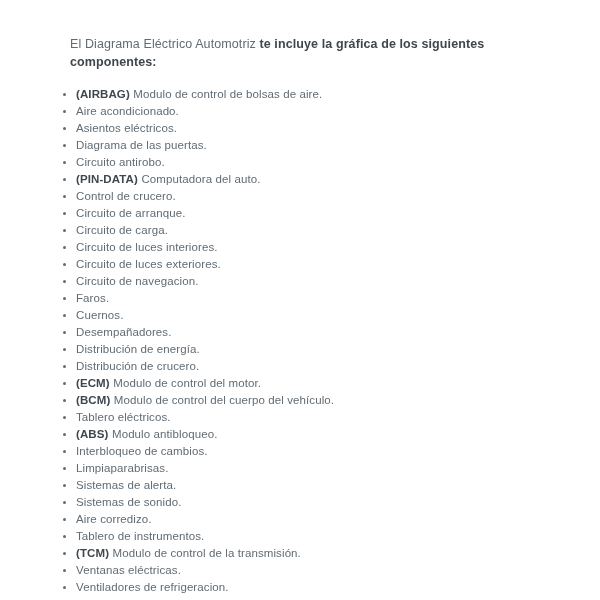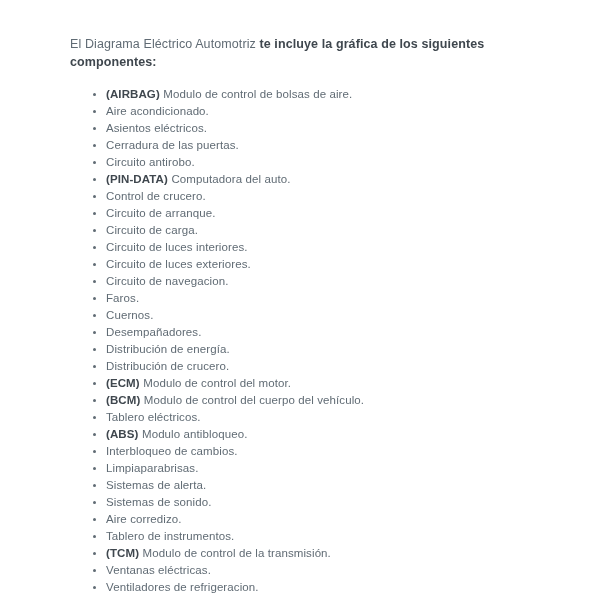--- a/index.html
+++ b/index.html
@@ -27,21 +27,21 @@
     font-weight: 400;
     color: #606b74;
     letter-spacing: 0.1px;
   }
   .title b {
     font-weight: 700;
     color: #3f474e;
   }
   ul.components {
     margin: 15px 0 0 0;
-    padding: 0 0 0 106px;
+    padding: 0 0 0 76px;
     list-style: disc outside;
   }
   ul.components li {
     font-size: 11.5px;
     line-height: 17px;
     color: #606b74;
     letter-spacing: 0.1px;
   }
   ul.components li::marker {
     color: #606b74;
@@ -60,21 +60,21 @@
 <body>
 
 <div class="page">
 
   <h1 class="title"><span>El Diagrama Eléctrico Automotriz</span> <b>te incluye la gráfica de los siguientes componentes:</b></h1>
 
   <ul class="components">
     <li><b class="abbr">(AIRBAG)</b><span>Modulo de control de bolsas de aire.</span></li>
     <li><b class="abbr"></b><span>Aire acondicionado.</span></li>
     <li><b class="abbr"></b><span>Asientos eléctricos.</span></li>
-    <li><b class="abbr"></b><span>Cerradura de las puertas.</span></li>
+    <li><b class="abbr"></b><span>Diagrama de las puertas.</span></li>
     <li><b class="abbr"></b><span>Circuito antirobo.</span></li>
     <li><b class="abbr">(PIN-DATA)</b><span>Computadora del auto.</span></li>
     <li><b class="abbr"></b><span>Control de crucero.</span></li>
     <li><b class="abbr"></b><span>Circuito de arranque.</span></li>
     <li><b class="abbr"></b><span>Circuito de carga.</span></li>
     <li><b class="abbr"></b><span>Circuito de luces interiores.</span></li>
     <li><b class="abbr"></b><span>Circuito de luces exteriores.</span></li>
     <li><b class="abbr"></b><span>Circuito de navegacion.</span></li>
     <li><b class="abbr"></b><span>Faros.</span></li>
     <li><b class="abbr"></b><span>Cuernos.</span></li>

